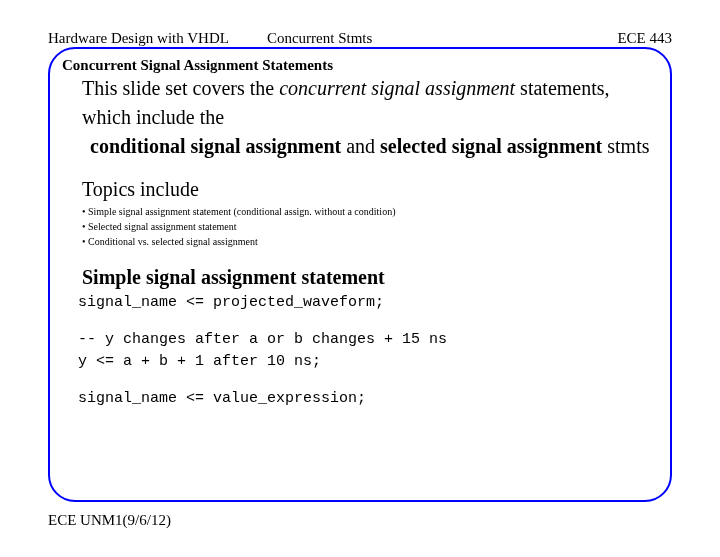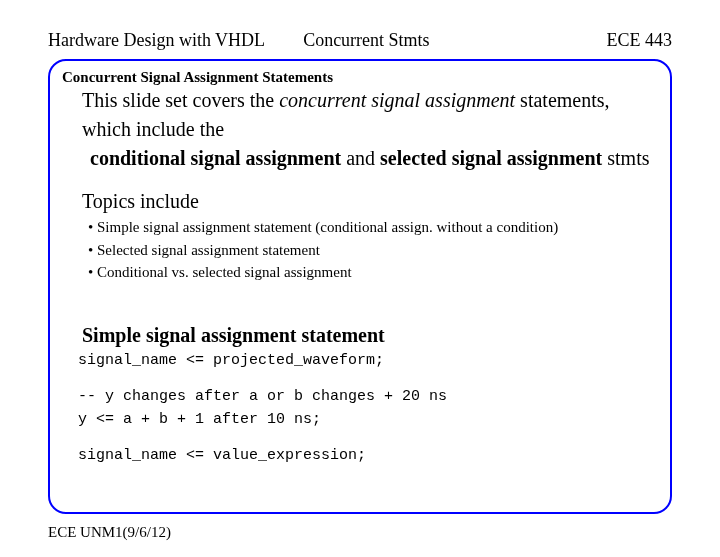--- a/index.html
+++ b/index.html
@@ -15,59 +15,58 @@
   }
   .page {
     padding: 30px 48px 10px 48px;
     box-sizing: border-box;
     height: 100%;
     position: relative;
   }
   .header {
     display: flex;
     justify-content: space-between;
-    font-size: 18px;
-    margin-bottom: 8px;
+    font-size: 15px;
   }
   .header-left {
     display: flex;
     gap: 38px;
   }
   .frame {
     border: 2px solid #0000ff;
-    border-radius: 18px;
+    border-radius: 27px;
     padding: 8px 14px 14px 12px;
     height: 455px;
     box-sizing: border-box;
     overflow: hidden;
   }
   .slide-title {
     font-weight: bold;
     font-size: 15px;
   }
   .body-line {
     font-size: 20px;
     line-height: 1.45;
     margin-left: 20px;
   }
   .indent2 {
     margin-left: 28px;
   }
   .bullet-line {
-    font-size: 15px;
+    font-size: 10px;
     line-height: 1.5;
-    margin-left: 26px;
+    margin-left: 20px;
   }
   .code-line {
     font-family: "Courier New", Courier, monospace;
     font-size: 15px;
     margin-left: 16px;
     line-height: 1.5;
   }
-  .b { font-weight: bold; margin-top: 23px; }
+  .b { font-weight: bold; }
   .i { font-style: italic; }
   .spacer { height: 14px; }
   .footer {
     display: flex;
     justify-content: flex-start;
     font-size: 15px;
     margin-top: 10px;
   }
 </style>
 </head>
@@ -100,21 +99,21 @@
     <div class="bullet-line">• Selected signal assignment statement</div>
     <div class="bullet-line">• Conditional vs. selected signal assignment</div>
 
     <div class="spacer"></div>
 
     <div class="body-line b">Simple signal assignment statement</div>
     <div class="code-line">signal_name &lt;= projected_waveform;</div>
 
     <div class="spacer"></div>
 
-    <div class="code-line">-- y changes after a or b changes + 20 ns</div>
+    <div class="code-line">-- y changes after a or b changes + 15 ns</div>
     <div class="code-line">y &lt;= a + b + 1 after 10 ns;</div>
 
     <div class="spacer"></div>
 
     <div class="code-line">signal_name &lt;= value_expression;</div>
   </div>
 
   <div class="footer">
     <span>ECE UNM</span>
     <span>1</span>

